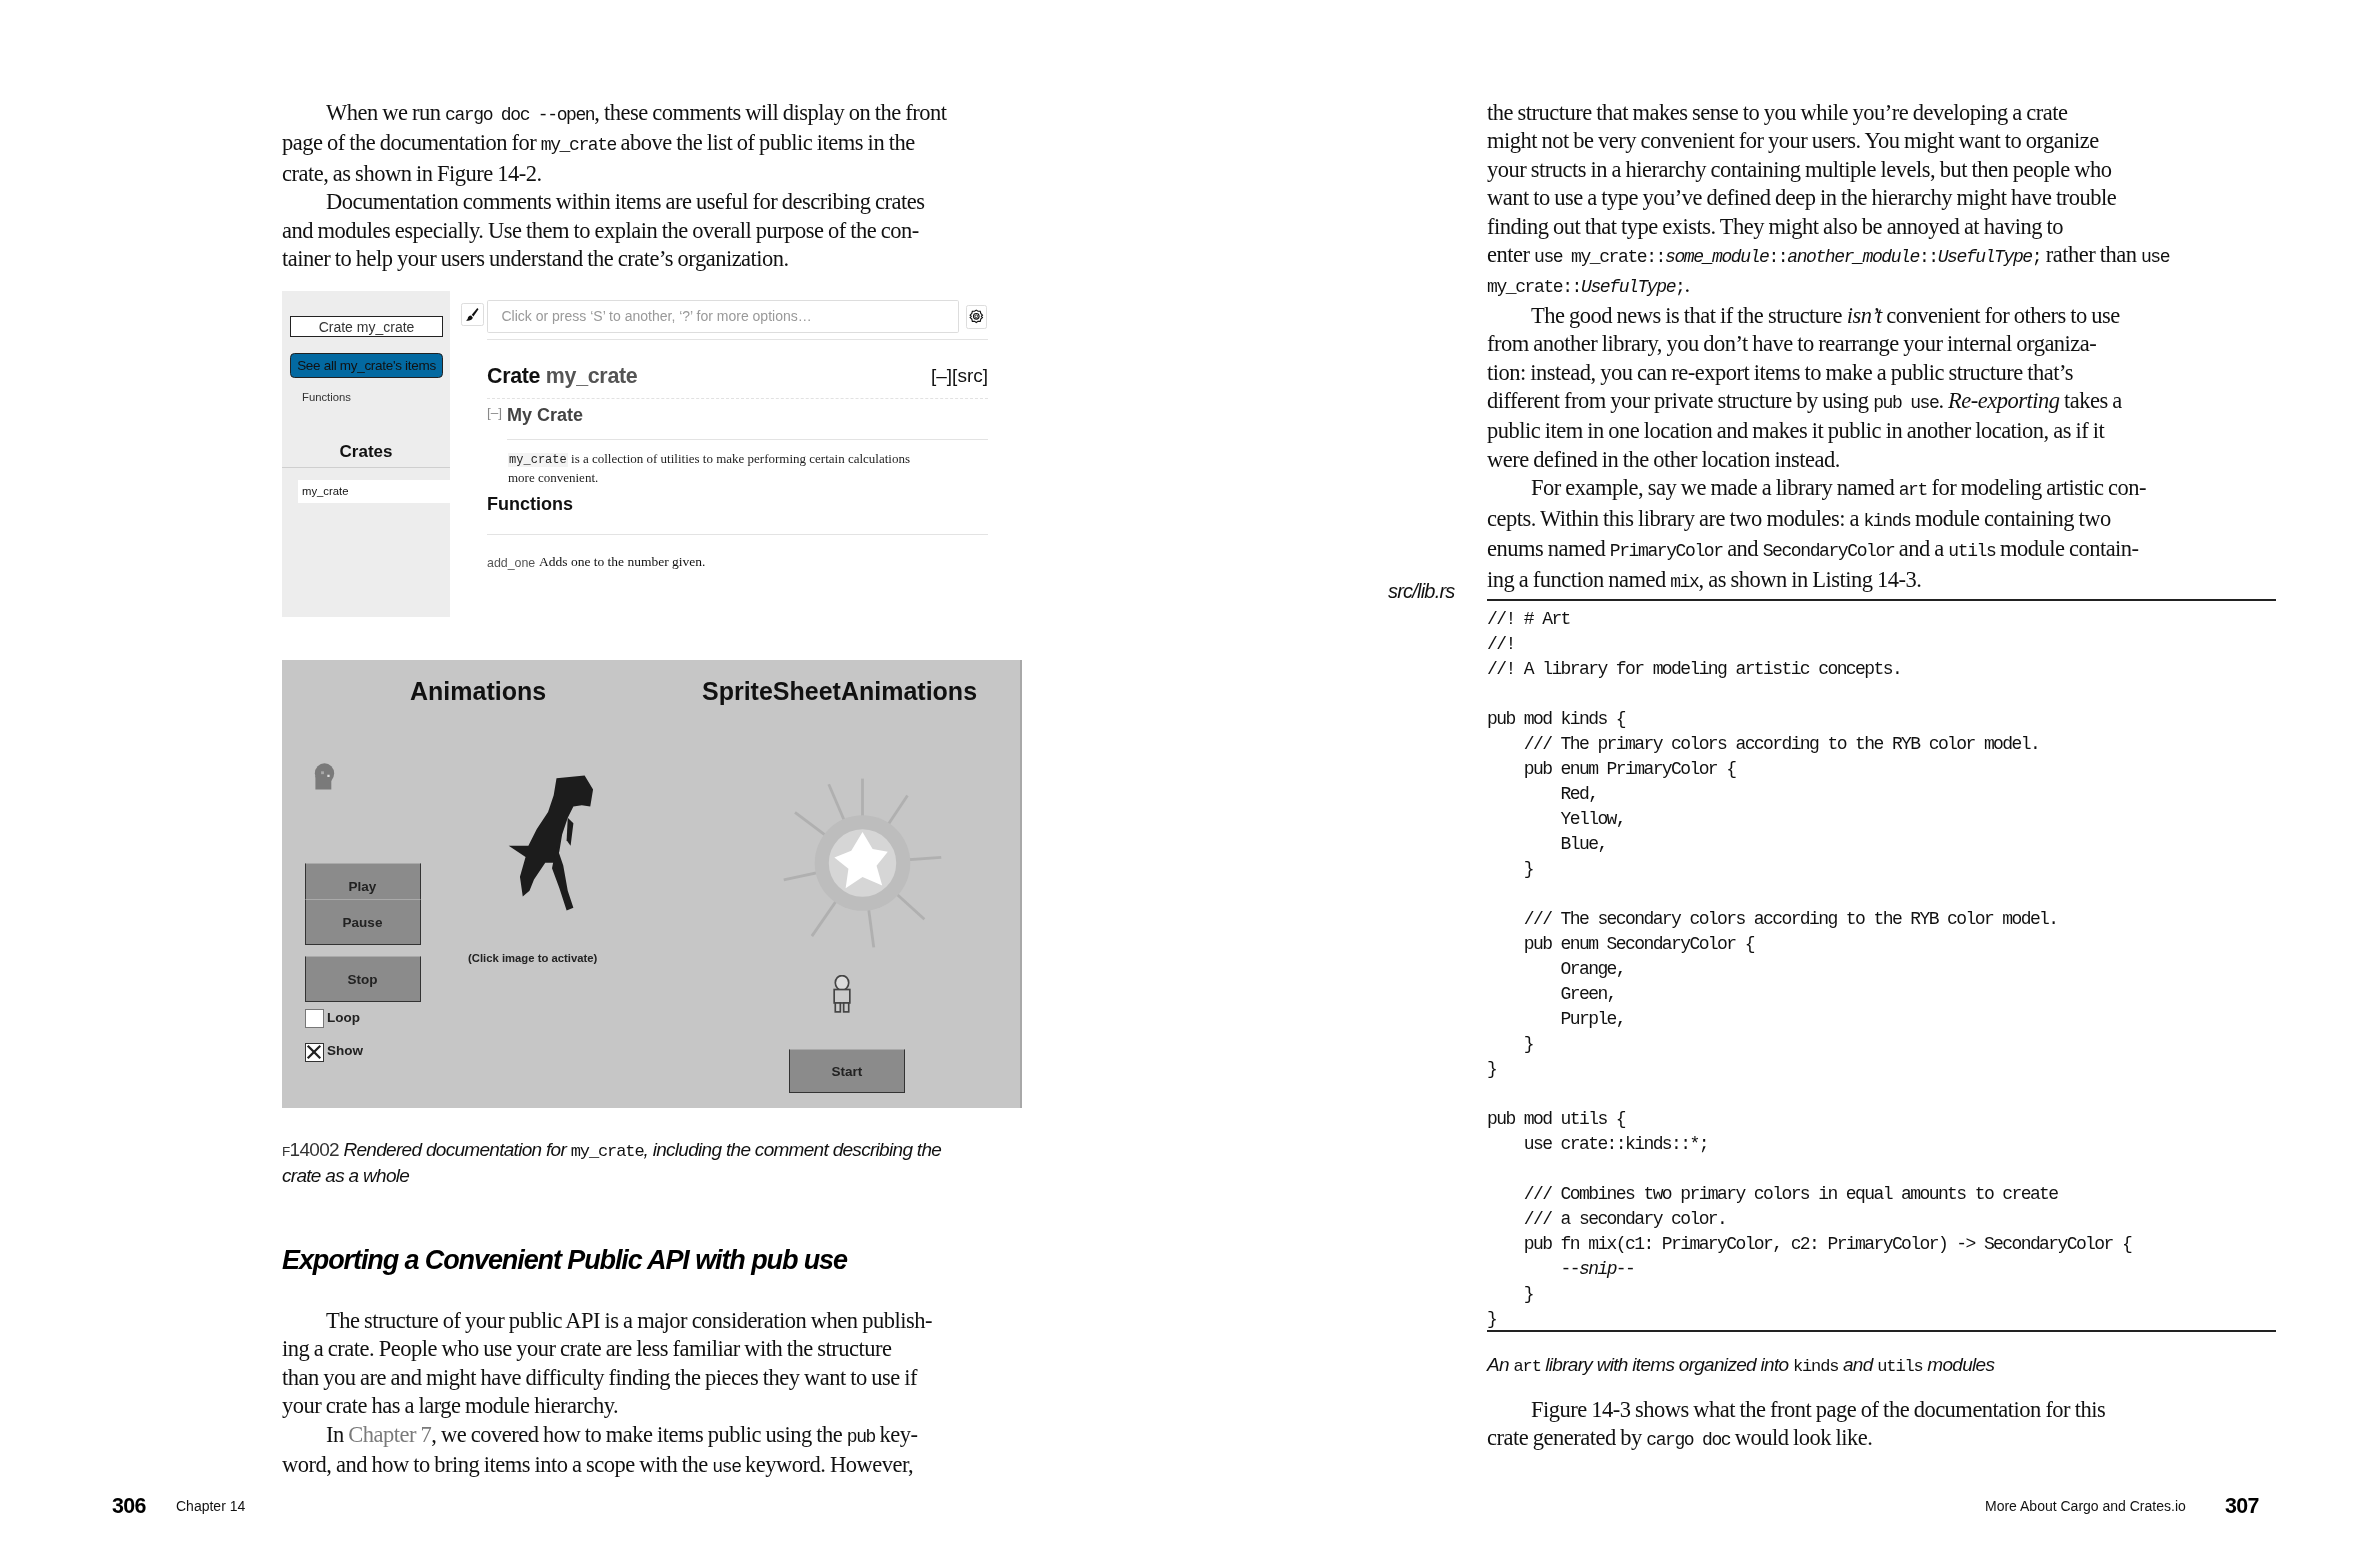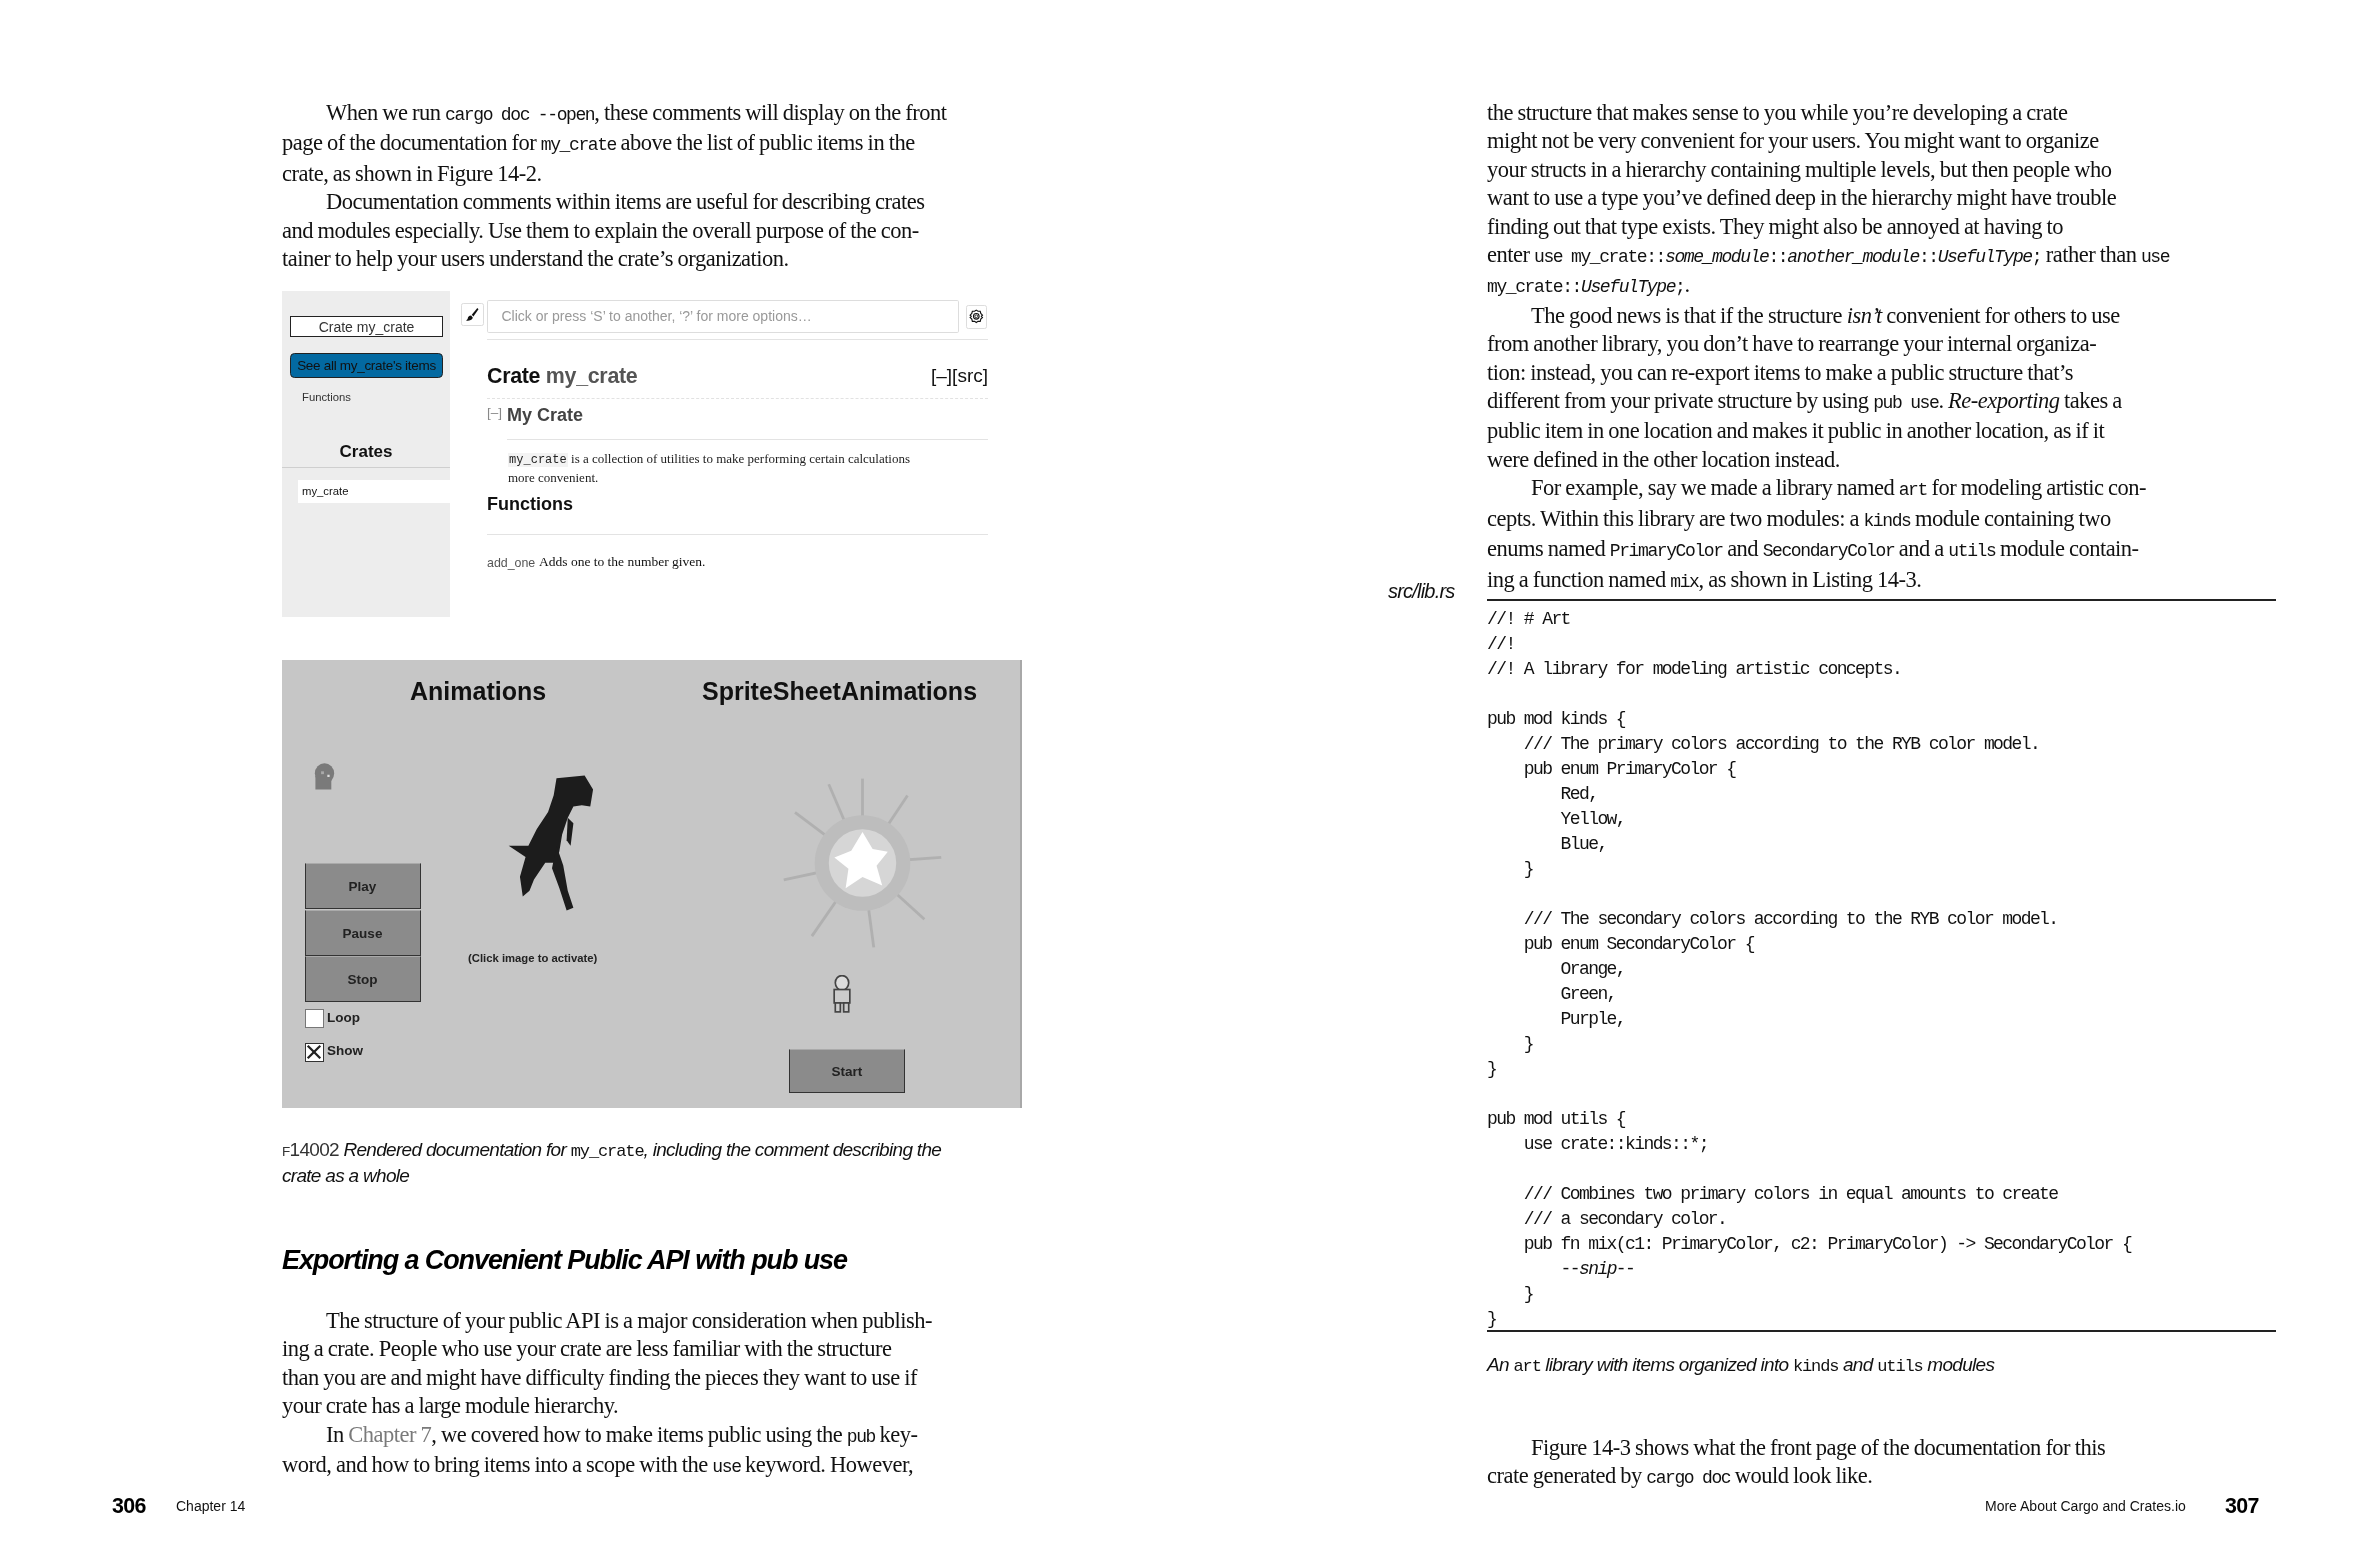--- a/index.html
+++ b/index.html
@@ -81,21 +81,21 @@
   .g-dino { position: absolute; left: 207px; top: 107px; width: 135px; height: 152px; }
   .g-burst { position: absolute; left: 496px; top: 113px; width: 169px; height: 180px; }
   .g-knight { position: absolute; left: 544px; top: 315px; width: 32px; height: 38px; }
   .g-btn {
     position: absolute; left: 22.5px; width: 46px; height: 46px; background: #8b8b8b;
     border: 1.7px solid #333; border-top-color: #aaa; font-size: 13.5px; font-weight: bold; color: #222;
     display: flex; align-items: center; justify-content: center;
   }
   .g-btn.big { width: 116px; }
   .g-play { top: 203px; }
-  .g-pause { top: 250px; }
+  .g-pause { top: 239px; }
   .g-stop { top: 296px; }
   .g-start { left: 507px; top: 389px; width: 116px; height: 44px; }
   .g-check { position: absolute; left: 22.5px; width: 19px; height: 19px; background: #fff; border: 1.7px solid #777; }
   .g-check.checked { background: #fff; border-color: #333; }
   .g-loop-box { top: 349px; }
   .g-show-box { top: 383px; }
   .g-check-label { position: absolute; left: 45px; font-size: 13.5px; font-weight: bold; color: #222; }
   .g-loop-label { top: 350px; }
   .g-show-label { top: 383px; }
   .g-hint { position: absolute; left: 186px; top: 292px; font-size: 11.3px; font-weight: bold; color: #222; }
@@ -301,21 +301,21 @@
     </p>
 </div>
 
 <div class="src-label">src/lib.rs</div>
 <div class="rule rule-top"></div>
 <div class="code-block" id="code-block"><span class="ln">//! # Art</span><span class="ln">//!</span><span class="ln">//! A library for modeling artistic concepts.</span><span class="ln"> </span><span class="ln">pub mod kinds {</span><span class="ln">    /// The primary colors according to the RYB color model.</span><span class="ln">    pub enum PrimaryColor {</span><span class="ln">        Red,</span><span class="ln">        Yellow,</span><span class="ln">        Blue,</span><span class="ln">    }</span><span class="ln"> </span><span class="ln">    /// The secondary colors according to the RYB color model.</span><span class="ln">    pub enum SecondaryColor {</span><span class="ln">        Orange,</span><span class="ln">        Green,</span><span class="ln">        Purple,</span><span class="ln">    }</span><span class="ln">}</span><span class="ln"> </span><span class="ln">pub mod utils {</span><span class="ln">    use crate::kinds::*;</span><span class="ln"> </span><span class="ln">    /// Combines two primary colors in equal amounts to create</span><span class="ln">    /// a secondary color.</span><span class="ln">    pub fn mix(c1: PrimaryColor, c2: PrimaryColor) -&gt; SecondaryColor {</span><span class="ln">        --<span class="it">snip</span>--</span><span class="ln">    }</span><span class="ln">}</span></div>
 <div class="rule rule-bottom"></div>
 
 <div class="caption" id="caption-right"><span>An </span><code>art</code><span> library with items organized into </span><code>kinds</code><span> and </span><code>utils</code><span> modules</span></div>
 
-<div class="para" id="p-right-2" style="width: max-content; margin-top: 38px;">
+<div class="para" id="p-right-2" style="width: max-content;">
   <p>
       <span class="ln"><span>Figure 14-3 shows what the front page of the documentation for this</span></span>
       <span class="ln" style="text-indent: 0px;"><span>crate generated by </span><span class="code-inline">cargo doc</span><span> would look like.</span></span>
     </p>
 </div>
 
 <div class="folio-text" style="left:1985px;">More About Cargo and Crates.io</div>
 <div class="folio-num" style="left:2225px;">307</div>
 
 

